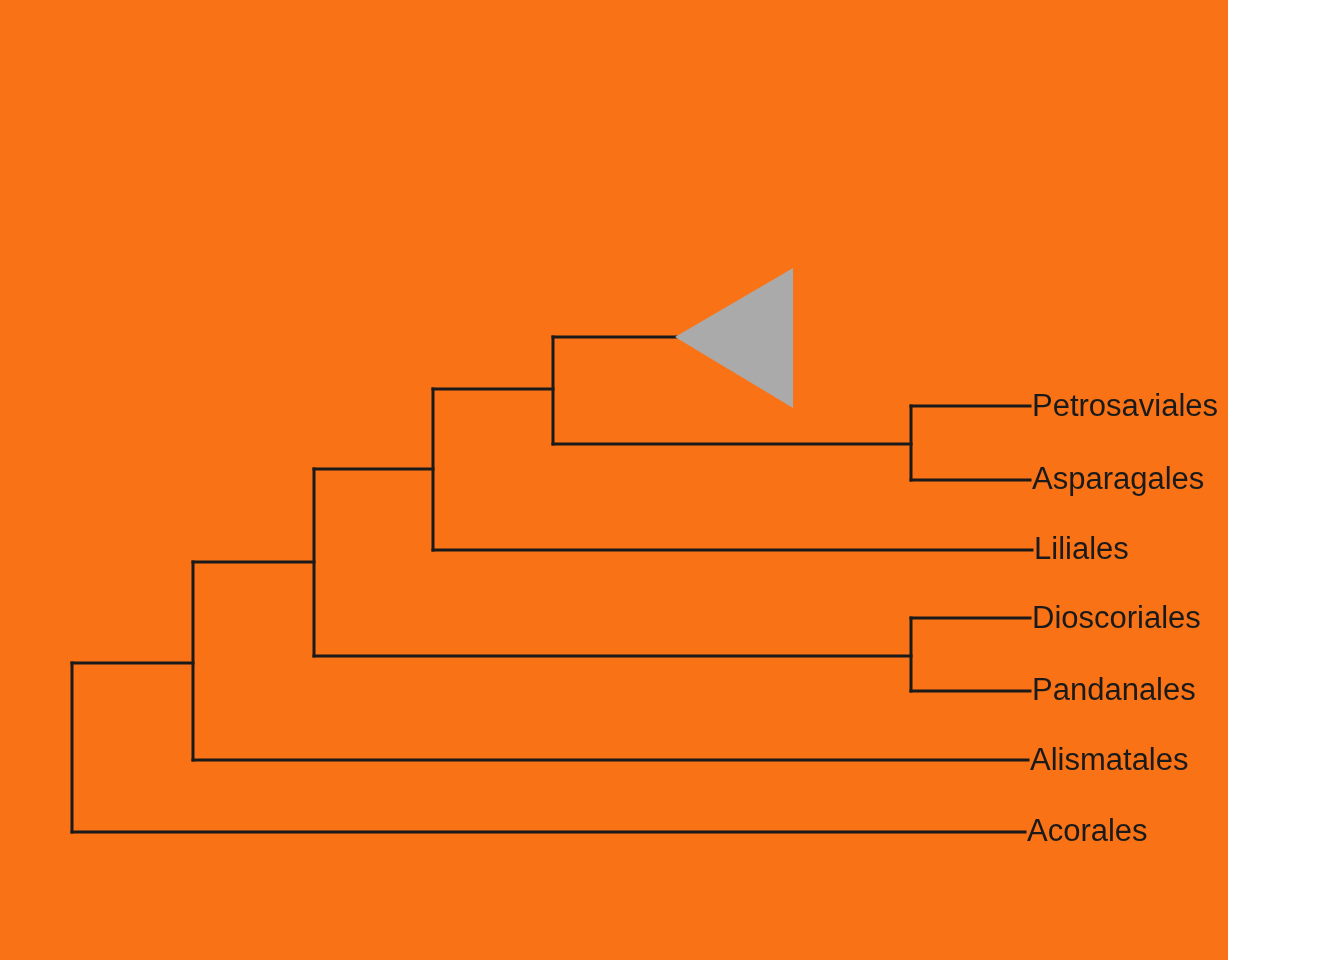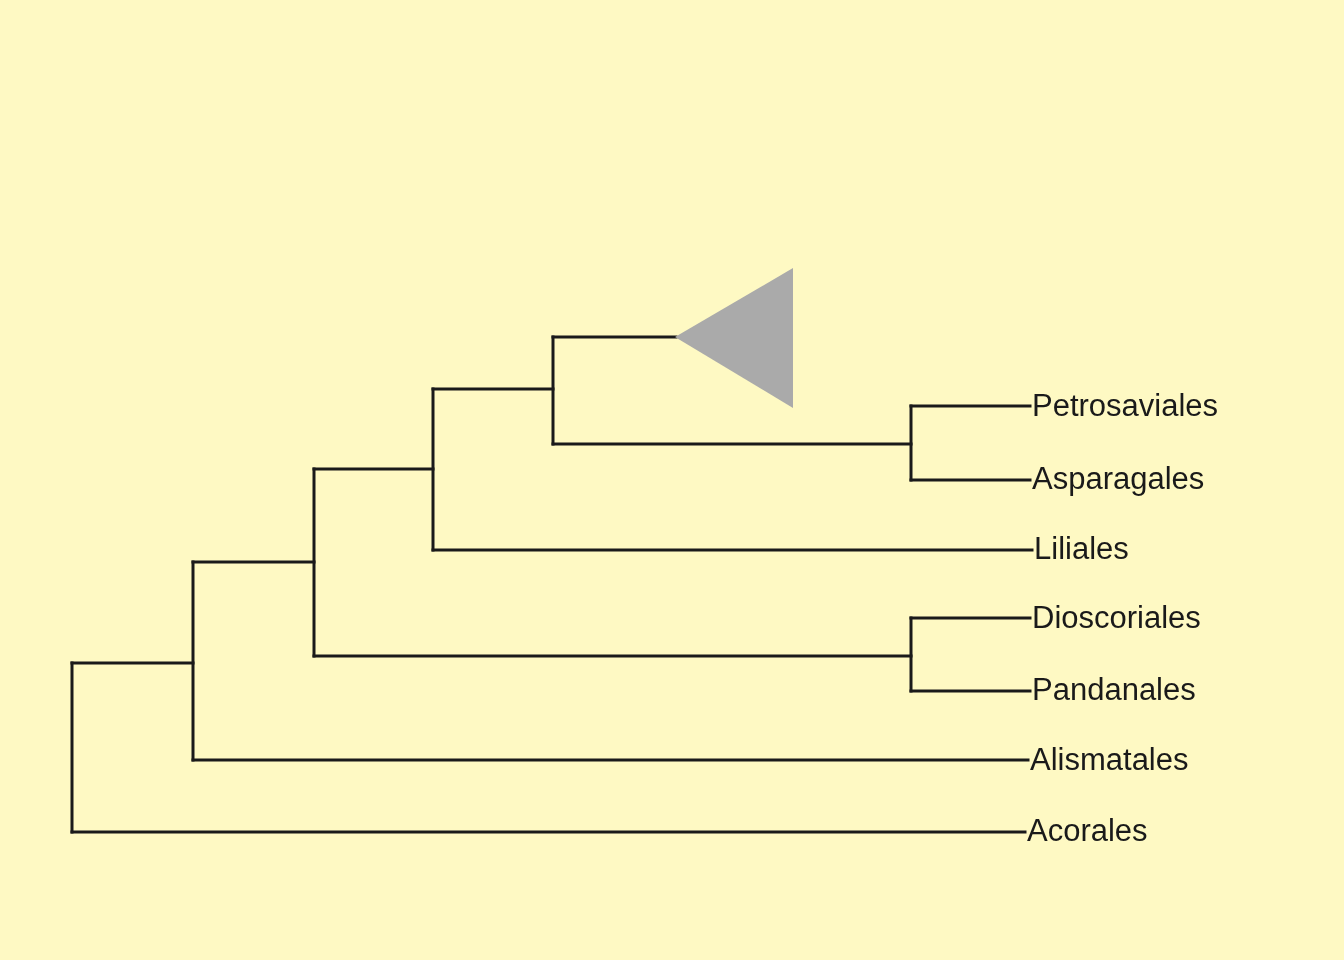--- a/index.html
+++ b/index.html
@@ -8,23 +8,23 @@
     background: #ffffff;
   }
   body {
     width: 1344px;
     height: 960px;
     font-family: "Liberation Sans", sans-serif;
     overflow: hidden;
   }
   #tree-figure {
     position: relative;
-    width: 1344px;
+    width: 1228px;
     height: 960px;
-    background: #fef9c3;
+    background: #f97316;
   }
   #cladogram-svg {
     position: absolute;
     top: 0;
     left: 0;
     width: 1344px;
     height: 960px;
   }
   .tip-label {
     font-family: "Liberation Sans", sans-serif;

